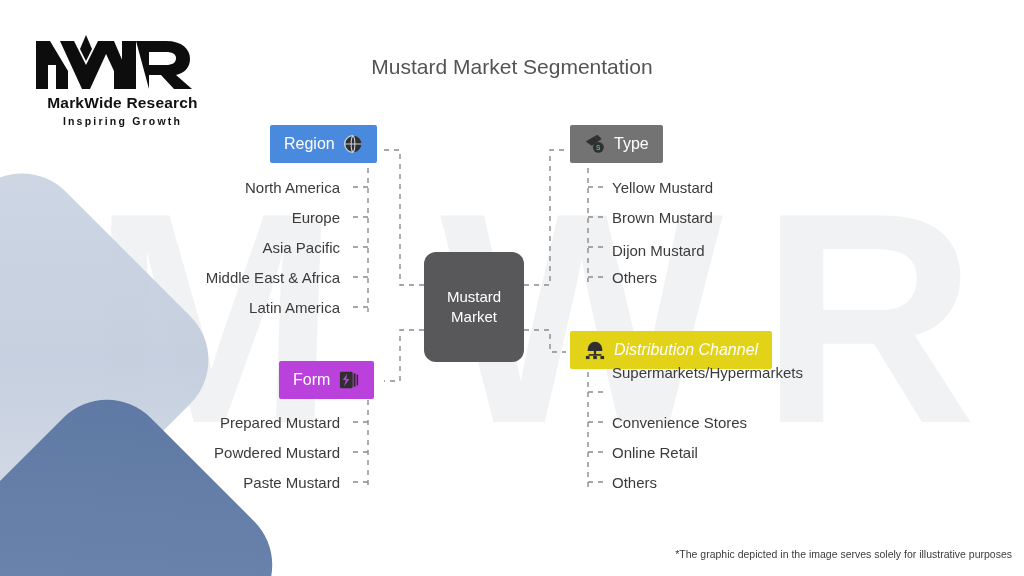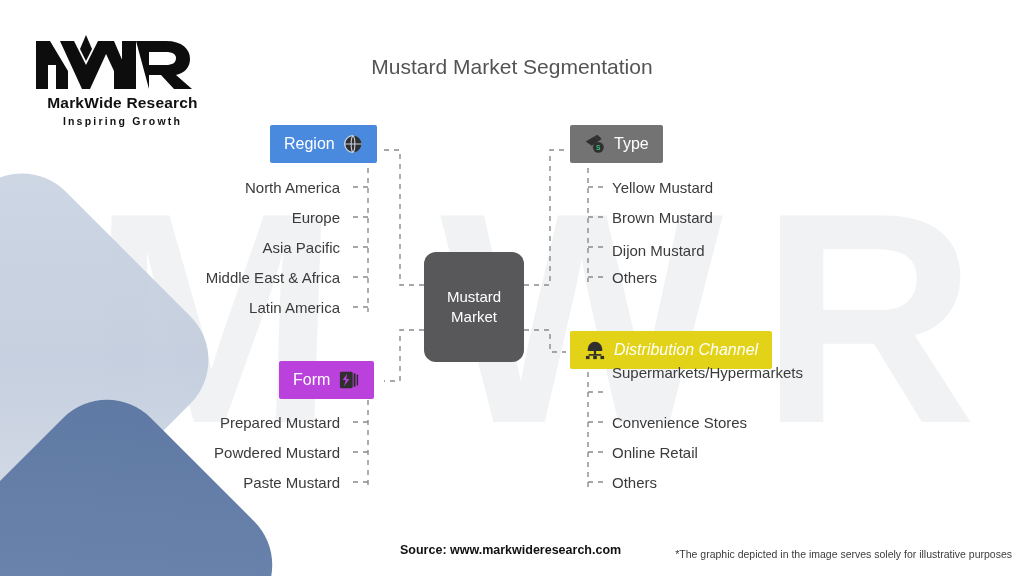--- a/index.html
+++ b/index.html
@@ -240,16 +240,15 @@
     <div class="leaf leaf-r" style="right:684px;top:414px;">Prepared Mustard</div>
     <div class="leaf leaf-r" style="right:684px;top:444px;">Powdered Mustard</div>
     <div class="leaf leaf-r" style="right:684px;top:474px;">Paste Mustard</div>
 
     <div class="leaf leaf-l" style="left:612px;top:364px;">Supermarkets/Hypermarkets</div>
     <div class="leaf leaf-l" style="left:612px;top:414px;">Convenience Stores</div>
     <div class="leaf leaf-l" style="left:612px;top:444px;">Online Retail</div>
     <div class="leaf leaf-l" style="left:612px;top:474px;">Others</div>
   </div>
 
-  <div class="source">Source: www.markwideresearch.com</div>
   <div class="disclaimer">*The graphic depicted in the image serves solely for illustrative purposes</div>
 
 </div>
 
 </body></html>

